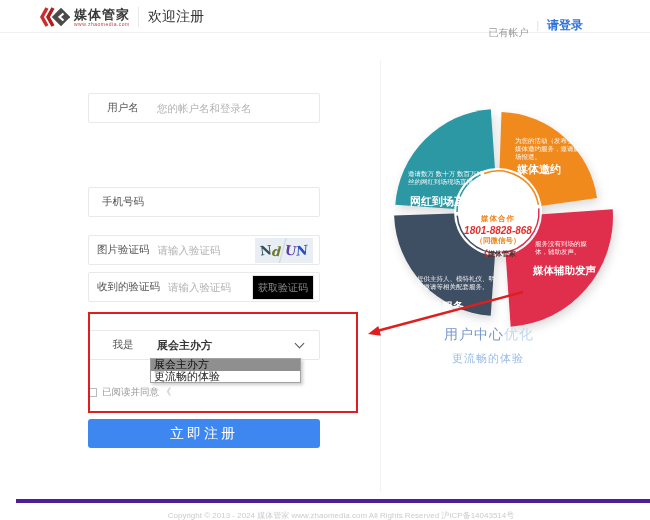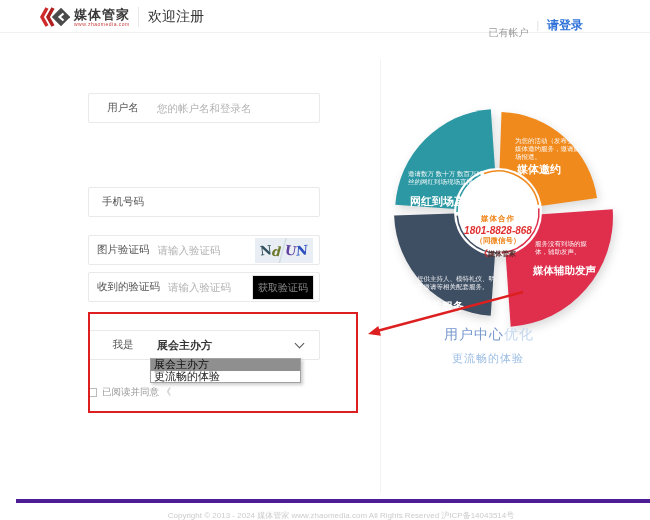--- a/index.html
+++ b/index.html
@@ -151,20 +151,21 @@
   <div class="droplist">
     <div class="dropitem hl">展会主办方</div>
     <div class="dropitem">更流畅的体验</div>
   </div>
 
   <div class="agree-row">
     <span class="cbox"></span>
     <span class="agree-txt">已阅读并同意 《</span>
   </div>
 
+  <button class="submit-btn">立即注册</button>
 
   <div class="redbox"></div>
   <svg class="arrow-svg">
     <line x1="523" y1="292" x2="377" y2="331" stroke="#dd1f1f" stroke-width="2.5"></line>
     <polygon points="368,334 378.3,326.1 380.9,335.7" fill="#dd1f1f"></polygon>
   </svg>
 
   <div class="diagram">
     <svg width="235" height="240" viewBox="0 0 235 240">
 

